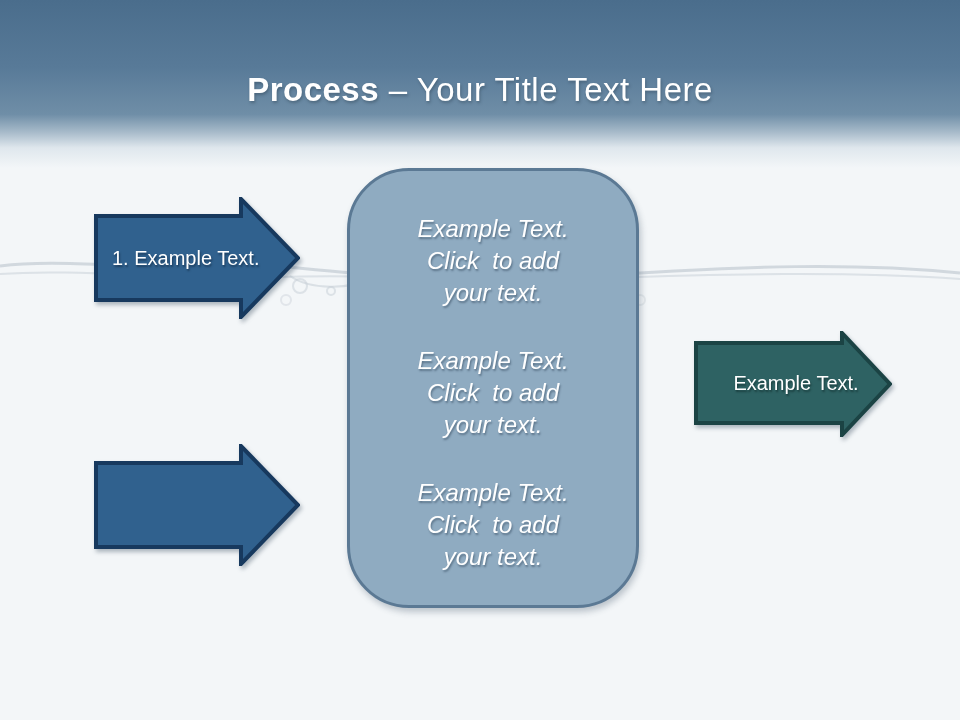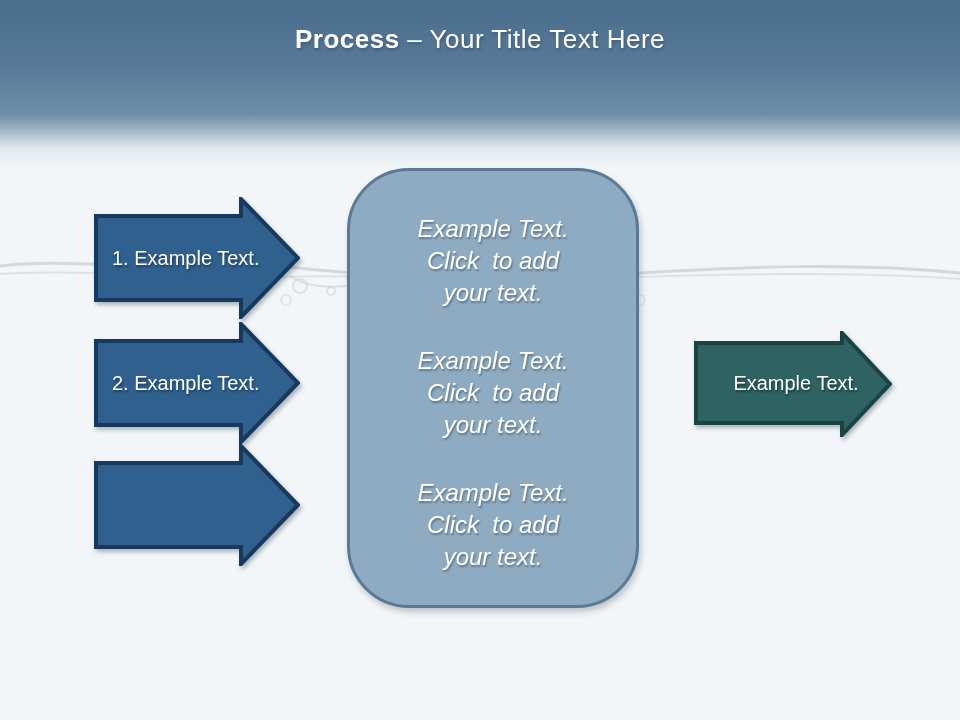--- a/index.html
+++ b/index.html
@@ -19,23 +19,23 @@
   
   .header {
     position: absolute; left: 0; top: 0;
     width: 100%; height: 168px;
     background: linear-gradient(to bottom,
       #4a6d8c 0%, #587a98 40%, #6f8ea7 68%,
       #a9bccb 79%, #dfe7ed 88%, #f3f6f8 100%);
   }
   .title {
     margin: 0;
-    padding-top: 24px;
+    padding-top: 71px;
     text-align: center;
-    font-size: 26px;
+    font-size: 33px;
     color: #ffffff;
     font-weight: 400;
     letter-spacing: 0.5px;
     text-shadow: 1px 2px 3px rgba(30,45,60,0.35);
   }
   .title-bold { font-weight: 700; }
 
   
   .waterline {
     position: absolute; left: 0; top: 246px;
@@ -130,26 +130,20 @@
     </g>
   </svg>
 
   <div class="step-arrow arrow-1">
     <svg viewBox="0 0 206 122" xmlns="http://www.w3.org/2000/svg">
       <polygon points="2,19 147,19 147,2 204,61 147,120 147,103 2,103" fill="#30618e" stroke="#17395e" stroke-width="4" stroke-linejoin="miter"></polygon>
     </svg>
     <div class="step-label">1. Example Text.</div>
   </div>
 
-  <div class="step-arrow arrow-2">
-    <svg viewBox="0 0 206 122" xmlns="http://www.w3.org/2000/svg">
-      <polygon points="2,19 147,19 147,2 204,61 147,120 147,103 2,103" fill="#30618e" stroke="#17395e" stroke-width="4" stroke-linejoin="miter"></polygon>
-    </svg>
-    <div class="step-label">2. Example Text.</div>
-  </div>
 
   <div class="step-arrow arrow-3">
     <svg viewBox="0 0 206 122" xmlns="http://www.w3.org/2000/svg">
       <polygon points="2,19 147,19 147,2 204,61 147,120 147,103 2,103" fill="#30618e" stroke="#17395e" stroke-width="4" stroke-linejoin="miter"></polygon>
     </svg>
   </div>
 
   <div class="panel">
     <div class="text-block">
       <div class="panel-line">Example Text.</div>

